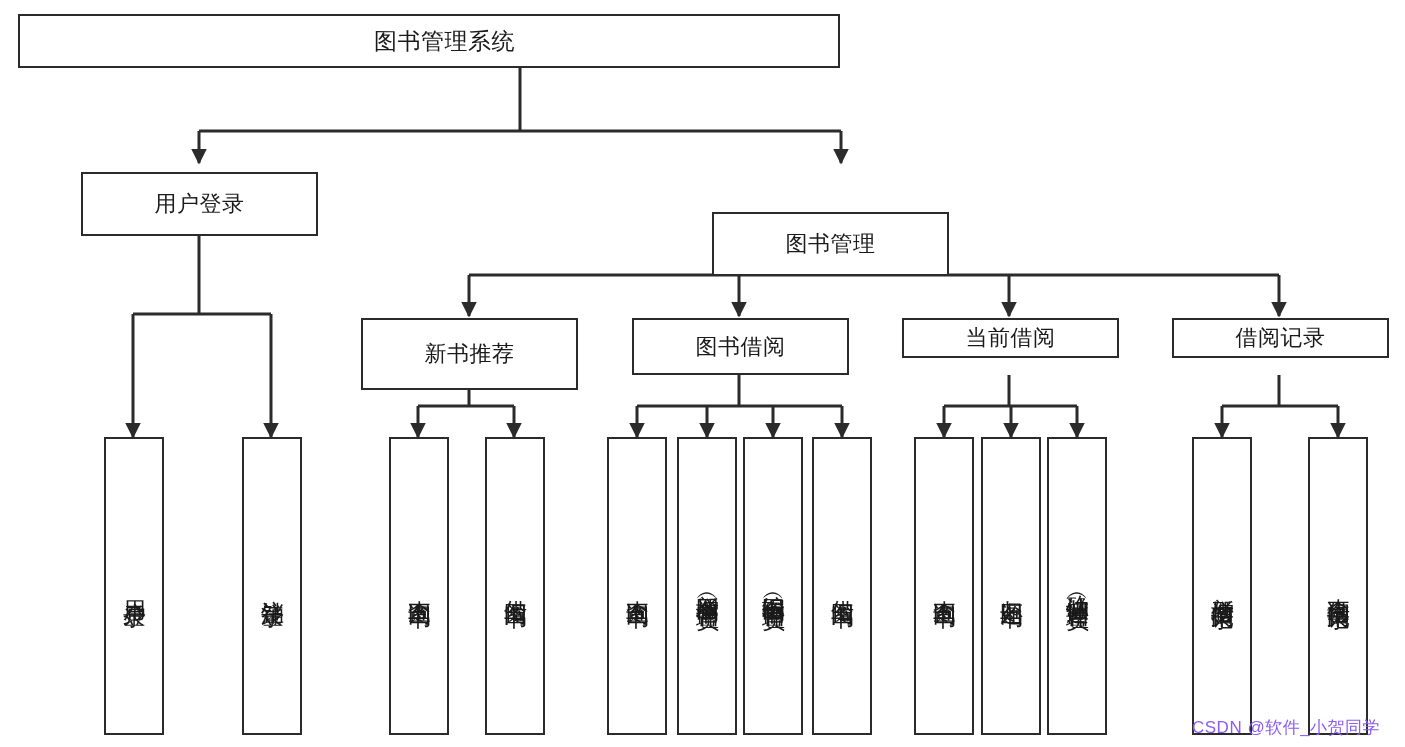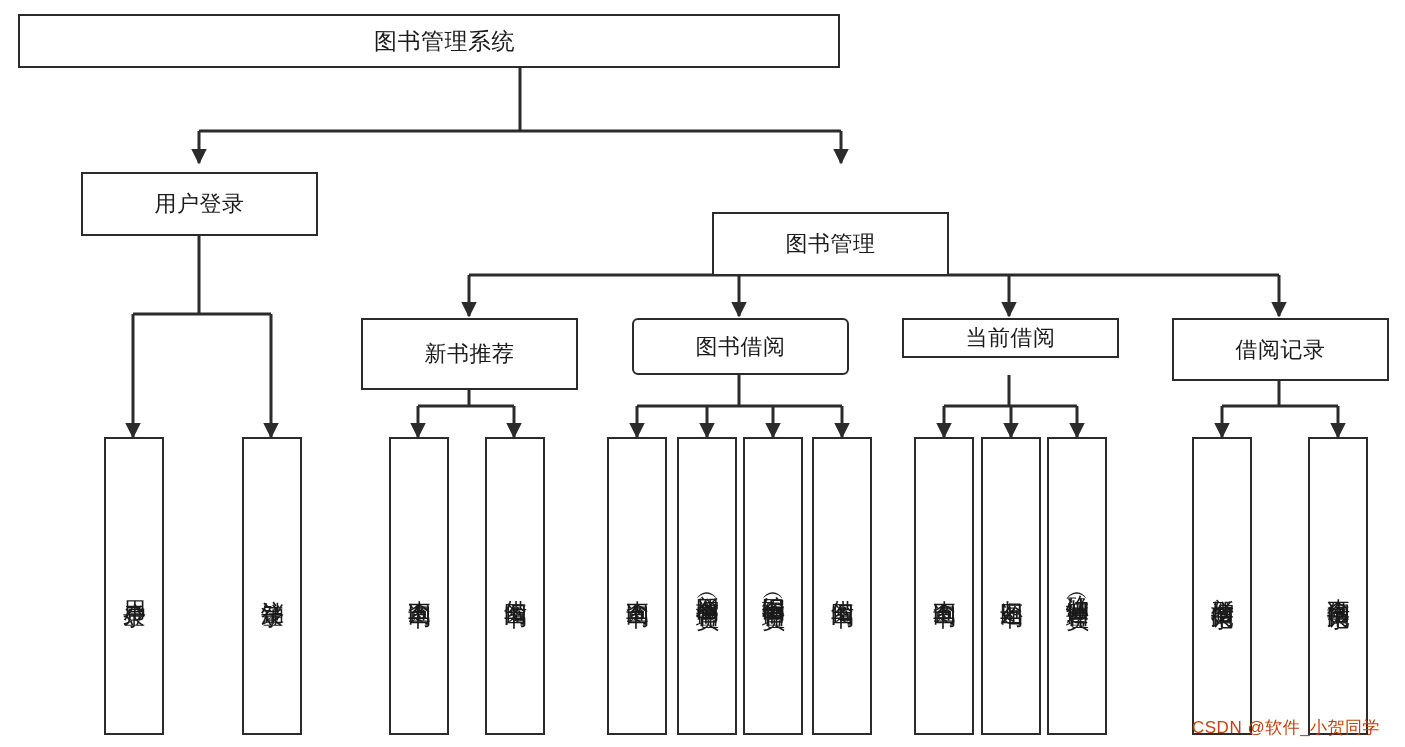--- a/index.html
+++ b/index.html
@@ -54,21 +54,21 @@
     line-height: 1.12;
     letter-spacing: 2px;
     white-space: nowrap;
     color: #1a1a1a;
   }
   #watermark {
     position: absolute;
     left: 1192px;
     top: 716px;
     font-size: 17px;
-    color: #c2410c;
+    color: #8b5cf6;
     white-space: nowrap;
     letter-spacing: 0.5px;
   }
 </style>
 </head>
 <body>
 
 <div id="stage">
 
   <svg id="wires" viewBox="0 0 1405 747" width="1405" height="747">
@@ -128,27 +128,27 @@
   <div class="node horiz" style="left:81px; top:172px; width:237px; height:64px;">
     <span>用户登录</span>
   </div>
   <div class="node horiz" style="left:712px; top:172px; width:237px; height:64px;margin-top:40px;">
     <span>图书管理</span>
   </div>
 
   <div class="node horiz" style="left:361px; top:318px; width:217px; height:72px;">
     <span>新书推荐</span>
   </div>
-  <div class="node horiz" style="left:632px; top:318px; width:217px; height:57px;border-radius:6px;">
+  <div class="node horiz" style="left:632px; top:318px; width:217px; height:57px;">
     <span>图书借阅</span>
   </div>
   <div class="node horiz" style="left:902px; top:318px; width:217px; height:40px;">
     <span>当前借阅</span>
   </div>
-  <div class="node horiz" style="left:1172px; top:318px; width:217px; height:63px;">
+  <div class="node horiz" style="left:1172px; top:318px; width:217px; height:40px;">
     <span>借阅记录</span>
   </div>
 
   <div class="node leaf" style="left:104px; top:437px; width:60px; height:298px;">
     <span class="vtext">用户登录</span>
   </div>
   <div class="node leaf" style="left:242px; top:437px; width:60px; height:298px;">
     <span class="vtext">注销登录</span>
   </div>
 

